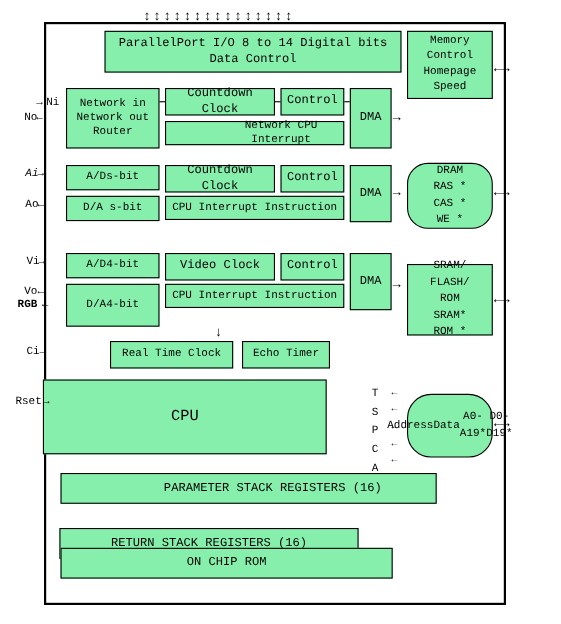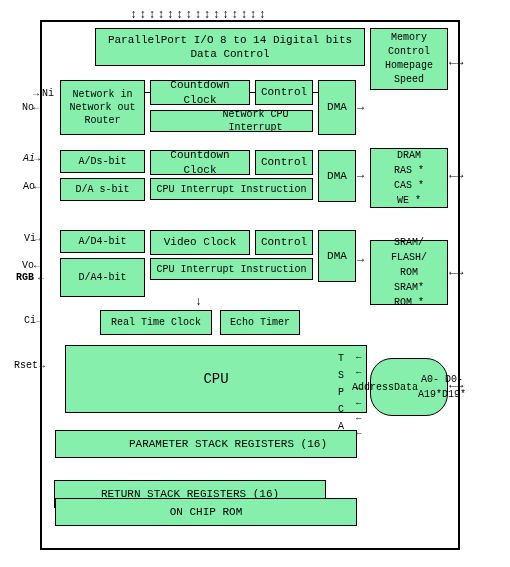--- a/index.html
+++ b/index.html
@@ -140,21 +140,21 @@
   </div>
 
   <div class="box" style="position:absolute;top:310px;left:100px;width:112px;height:25px;font-size:10px;">
     <span>Real Time Clock</span>
   </div>
 
   <div class="box" style="position:absolute;top:310px;left:220px;width:80px;height:25px;font-size:10px;">
     <span>Echo Timer</span>
   </div>
 
-  <div class="box" style="position:absolute;top:345px;left:65px;width:302px;height:68px;">
+  <div class="box" style="position:absolute;top:345px;left:39px;width:258px;height:68px;">
     <span style="font-size:14px;">CPU</span>
   </div>
 
   <div style="position:absolute;top:350px;left:338px;font-size:10px;line-height:1.7;">
     <div>T</div>
     <div>S</div>
     <div>P</div>
     <div>C</div>
     <div>A</div>
     <div>R</div>
@@ -162,42 +162,42 @@
 
   <div style="position:absolute;top:350px;left:356px;font-size:9px;line-height:1.7;">
     <div>←</div>
     <div>←</div>
     <div>←</div>
     <div>←</div>
     <div>←</div>
     <div>←</div>
   </div>
 
-  <div class="box" style="position:absolute;top:430px;left:55px;width:302px;height:28px;padding-left:44px;">
+  <div class="box" style="position:absolute;top:430px;left:55px;width:342px;height:28px;padding-left:44px;">
     <span>PARAMETER STACK REGISTERS (16)</span>
   </div>
 
   <div class="box" style="position:absolute;top:464px;left:54px;width:272px;height:28px;margin-top:16px;">
     <span>RETURN STACK REGISTERS (16)</span>
   </div>
 
   <div class="box" style="position:absolute;top:498px;left:55px;width:302px;height:28px;">
     <span>ON CHIP ROM</span>
   </div>
 
   <div class="box" style="position:absolute;top:28px;left:370px;width:78px;height:62px;flex-direction:column;font-size:10px;line-height:1.4;">
     <div>Memory</div>
     <div>Control</div>
     <div>Homepage</div>
     <div>Speed</div>
   </div>
 
   <div style="position:absolute;top:55px;left:449px;font-size:12px;">←→</div>
 
-  <div class="box" style="position:absolute;top:148px;left:370px;width:78px;height:60px;flex-direction:column;font-size:10px;line-height:1.5;">
+  <div class="box" style="position:absolute;top:148px;left:370px;width:78px;height:60px;flex-direction:column;font-size:10px;line-height:1.5;border-radius:19px;">
     <div>DRAM</div>
     <div>RAS *</div>
     <div>CAS *</div>
     <div>WE *</div>
   </div>
   <div style="position:absolute;top:168px;left:449px;font-size:12px;">←→</div>
 
   <div class="box" style="position:absolute;top:240px;left:370px;width:78px;height:65px;flex-direction:column;font-size:10px;line-height:1.5;">
     <div>SRAM/</div>
     <div>FLASH/</div>

